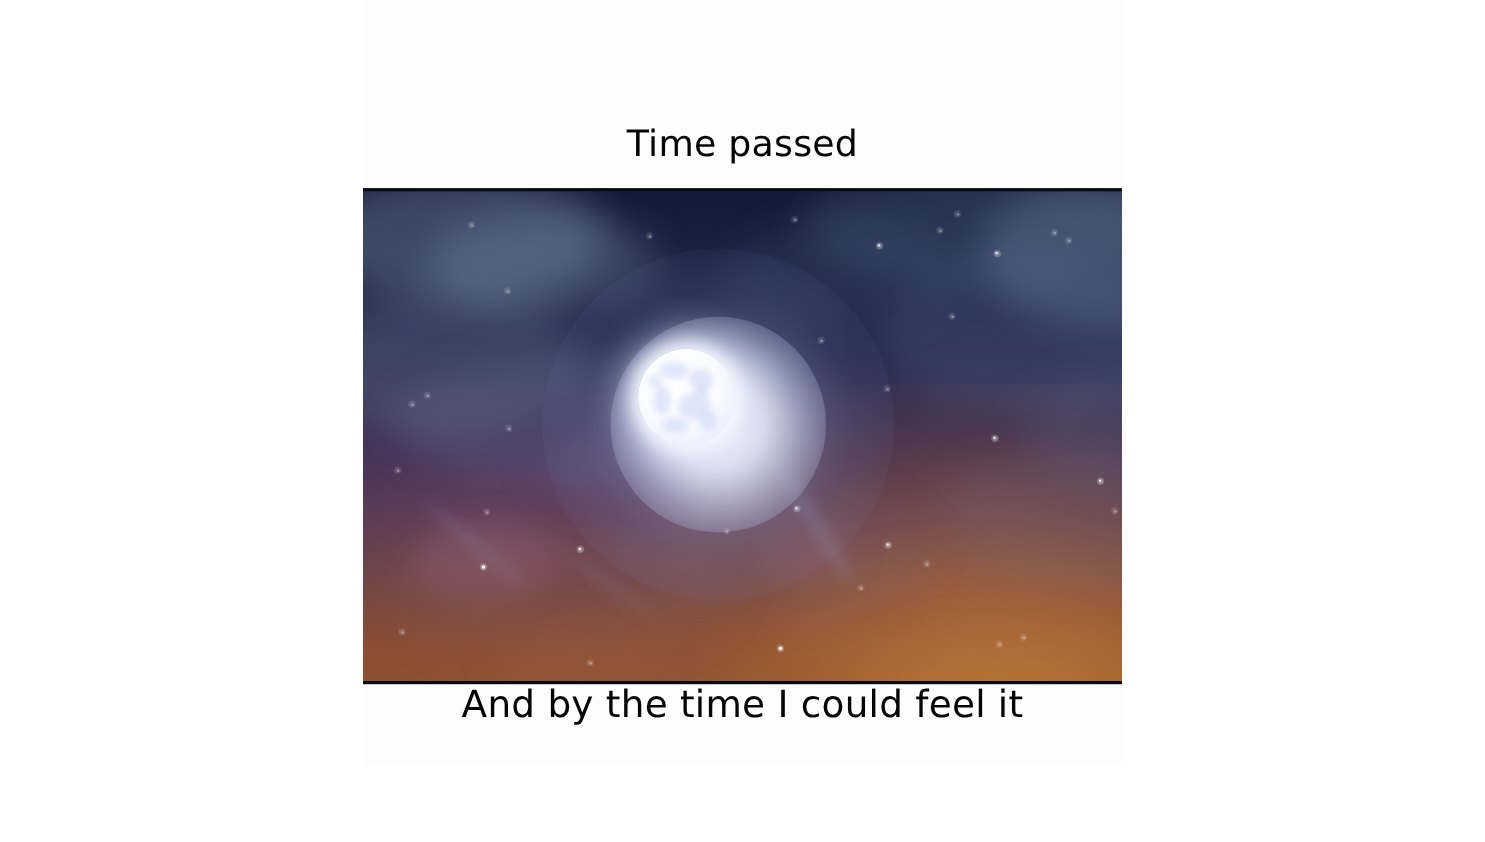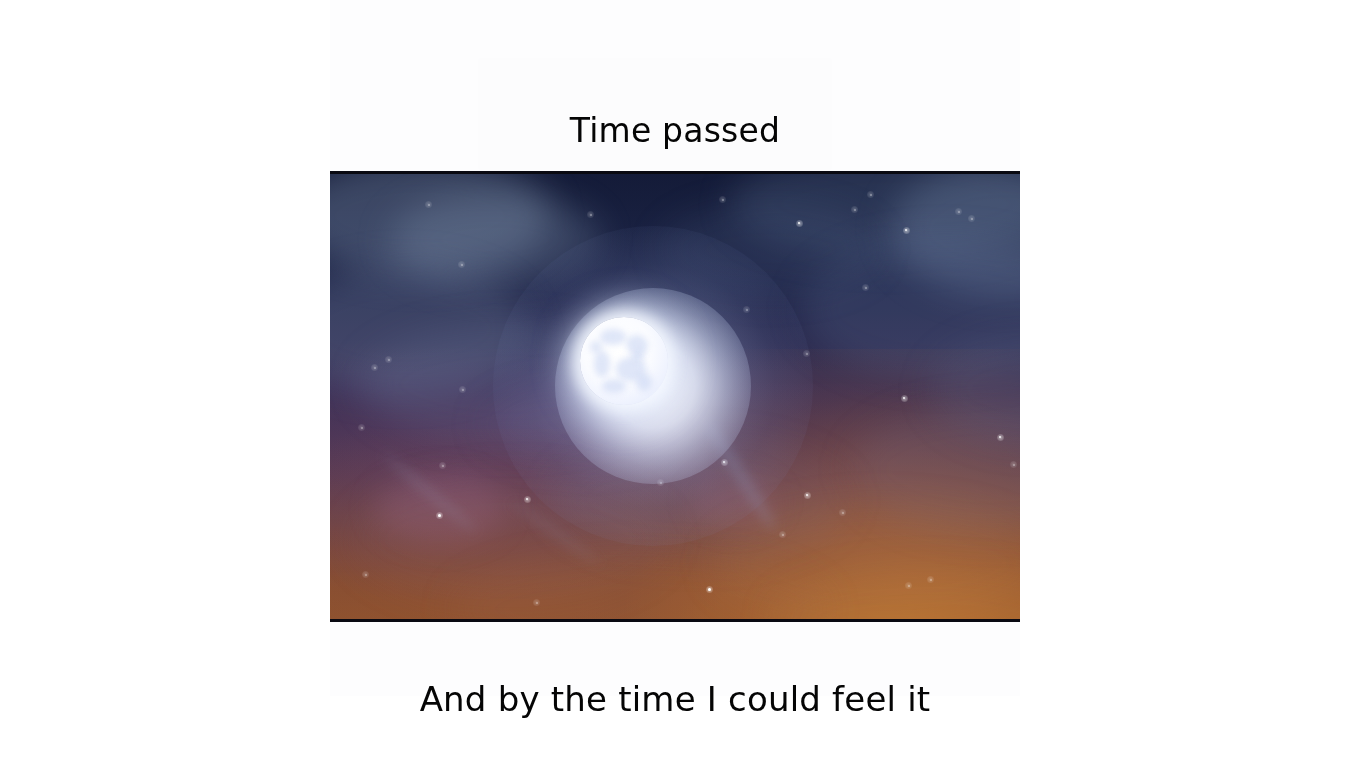--- a/index.html
+++ b/index.html
@@ -45,21 +45,21 @@
     text-align: center;
     color: #050505;
     font-family: "DejaVu Sans", sans-serif;
     font-size: 33px;
     font-weight: 400;
     line-height: 1.1;
     letter-spacing: 0.2px;
     white-space: nowrap;
   }
   #caption-top   { top: 113px; }
-  #caption-bottom{ top: 681px; font-size: 34px; }
+  #caption-bottom{ top: 623px; font-size: 34px; }
 
   
   .picture-frame {
     position: absolute;
     left: 330px;
     top: 171px;
     width: 690px;
     height: 451px;
     background: #0a0a12;
     padding: 3px 0px 3px 0px;

